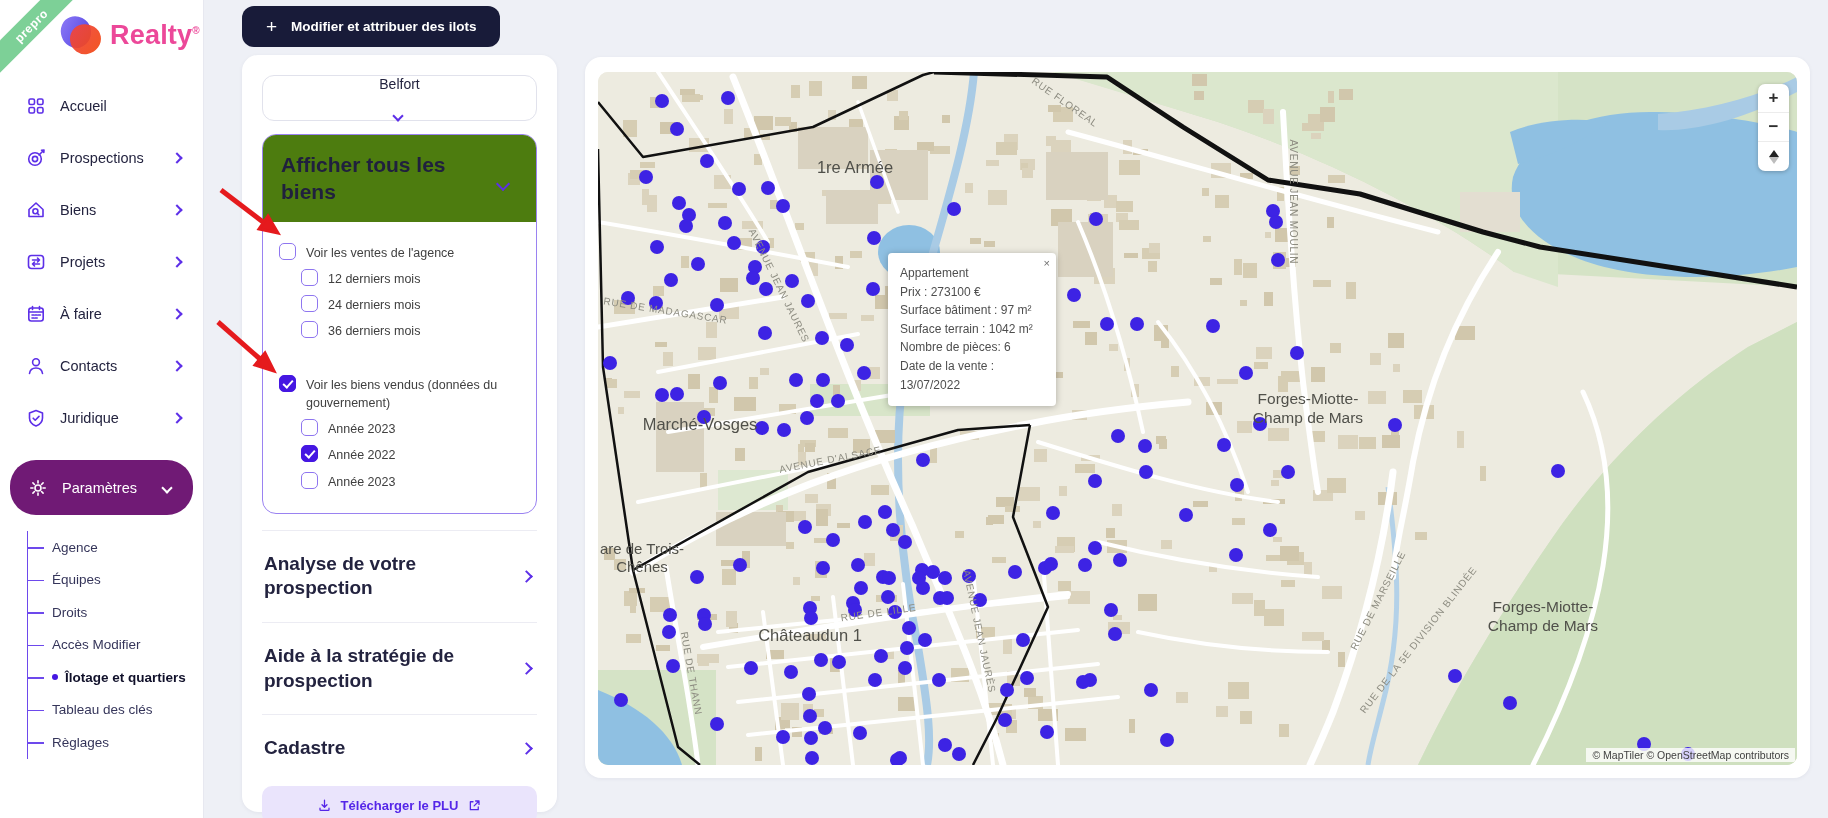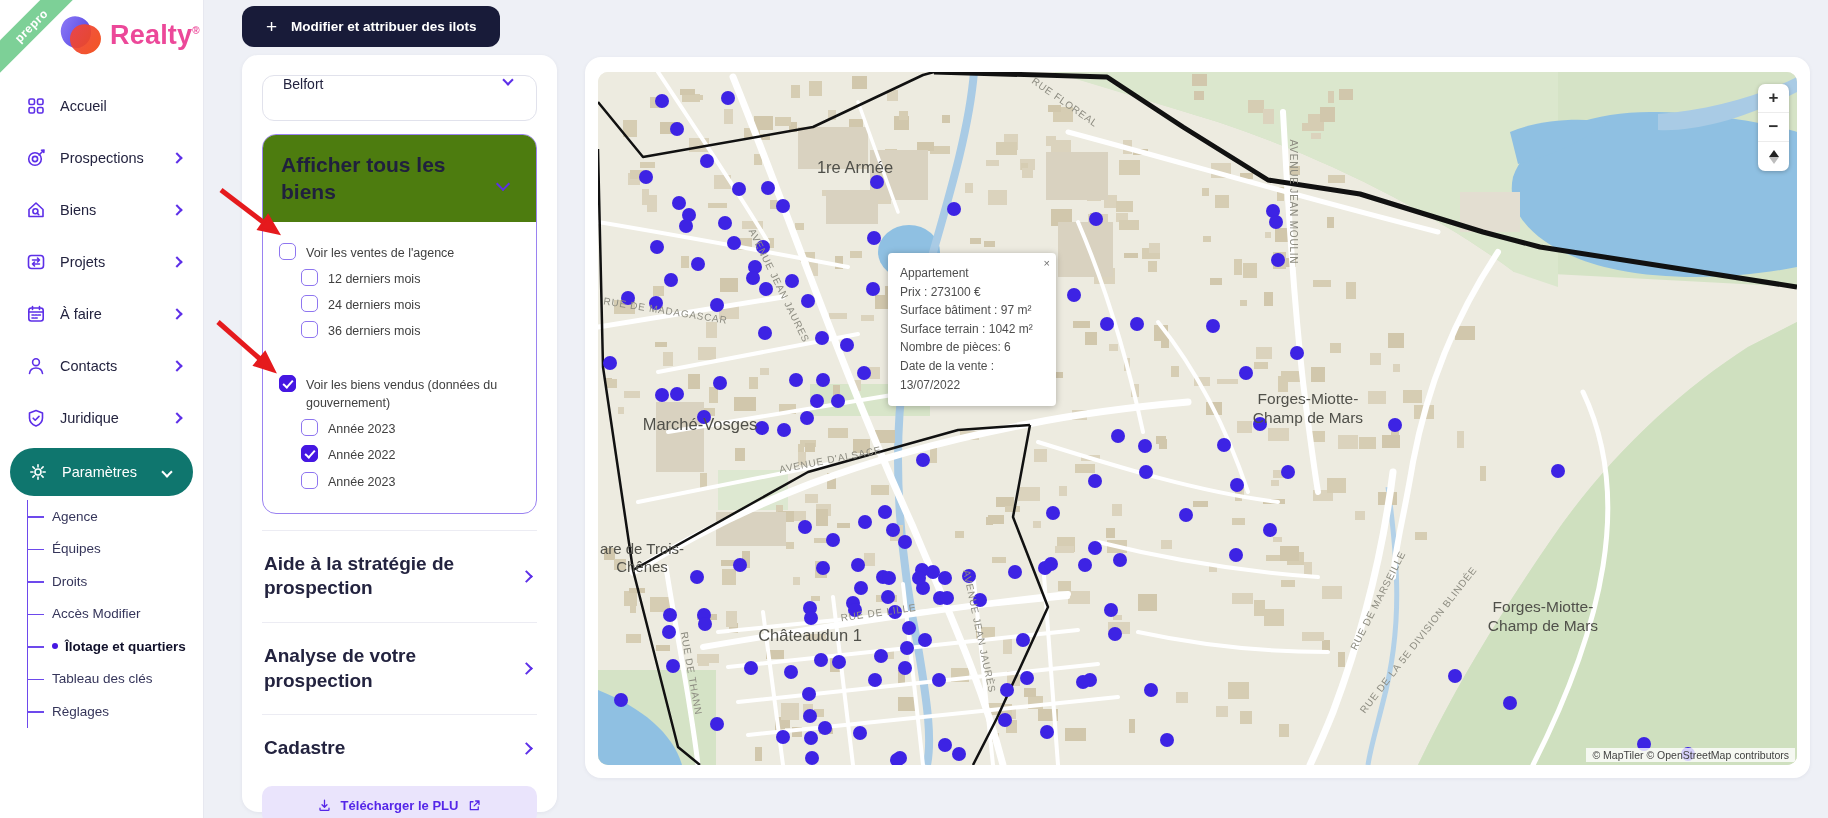--- a/index.html
+++ b/index.html
@@ -18,38 +18,38 @@
   .brand-name sup { font-size:10px; font-weight:700; }
 
   nav.menu { margin-top:14px; }
   .mi { display:flex; align-items:center; height:52px; padding:0 18px 0 26px; cursor:pointer; color:#23233f; }
   .mi .icon { width:20px; height:20px; color:#5d2fe8; margin-right:14px; flex:none; }
   .mi .icon svg { width:20px; height:20px; display:block; }
   .mi .icon svg * { fill:none; stroke:currentColor; stroke-width:1.6; stroke-linecap:round; stroke-linejoin:round; }
   .mi .lbl { font-size:14.5px; font-weight:500; flex:1; }
   .chev { width:8px; height:8px; border-right:2px solid #5d2fe8; border-bottom:2px solid #5d2fe8; transform:rotate(-45deg); margin-right:4px; }
   .chev.down { transform:rotate(45deg); }
-  .mi.active { background:#0f766e; color:#fff; border-radius:26px; margin:4px 10px; height:48px; padding-left:18px; }
+  .mi.active { background:#701a75; color:#fff; border-radius:26px; margin:16px 10px; height:55px; padding-left:18px; }
   .mi.active .icon { color:#fff; }
   .mi.active .chev { border-color:#fff; }
 
   .tree { margin-left:27px; border-left:1.5px solid #6d49ec; }
   .sub { position:relative; height:32.5px; display:flex; align-items:center; padding-left:24px; font-size:13.5px; color:#35355a; cursor:pointer; }
   .sub::before { content:''; position:absolute; left:0; top:50%; width:16px; height:1.5px; background:#6d49ec; }
   .sub .dot { width:6px; height:6px; border-radius:50%; background:#4517e2; margin-right:7px; display:none; }
   .sub.active { color:#10102a; font-weight:600; }
   .sub.active .dot { display:block; }
 
   
   .modify-btn { position:absolute; left:242px; top:6px; height:41px; padding:0 24px; background:#181b39; color:#fff; border:none; border-radius:12px; font-family:inherit; font-size:13.5px; font-weight:700; display:flex; align-items:center; gap:14px; cursor:pointer; z-index:6; }
   .modify-btn .plus { font-size:19px; font-weight:300; line-height:1; }
 
   
   .filter-card { position:absolute; left:242px; top:55px; width:315px; height:757px; background:#fff; border-radius:16px; box-shadow:0 1px 4px rgba(30,30,70,.06); padding:20px; z-index:6; }
-  .city-select { height:46px; border:1px solid #e1e2ec; border-radius:12px; display:flex; align-items:flex-start; justify-content:space-between; padding:0 20px; cursor:pointer; }
+  .city-select { height:46px; border:1px solid #e1e2ec; border-radius:12px; display:flex; align-items:center; justify-content:space-between; padding:0 20px; cursor:pointer;flex-direction:column; }
   .city-select .val { font-size:14px; font-weight:500; }
   .accordion { margin-top:13px; border:1px solid #9a82f1; border-radius:14px; }
   .acc-head { background:#4d7c0f; border-radius:13px 13px 0 0; padding:16px 18px; position:relative; cursor:pointer; }
   .acc-title { font-size:21px; font-weight:600; color:#20203e; line-height:1.3; width:200px; }
   .acc-head .chev { position:absolute; right:24px; top:44px; width:10px; height:10px; border-width:2.5px; }
   .acc-body { padding:12px 16px 22px; }
   .frow { display:flex; align-items:flex-start; gap:10px; margin-top:9px; cursor:pointer; }
   .frow.child { margin-left:22px; margin-top:7px; }
   .frow .txt { font-size:12.5px; color:#404040; line-height:1.45; padding-top:1px; max-width:215px; }
   .cb { position:relative; width:17px; height:17px; border:1.5px solid #8f76f0; border-radius:5px; background:#fff; flex:none; }
@@ -252,25 +252,25 @@
           </div>
           <div class="frow child">
             <span class="cb"></span>
             <span class="txt">Année 2023</span>
           </div>
         </div>
     </div>
 
     <div class="sections" id="panel-sections">
         <div class="sect">
+          <span class="s-lbl">Analyse de votre prospection</span>
+          <span class="chev"></span>
+        </div>
+        <div class="sect">
           <span class="s-lbl">Aide à la stratégie de prospection</span>
-          <span class="chev"></span>
-        </div>
-        <div class="sect">
-          <span class="s-lbl">Analyse de votre prospection</span>
           <span class="chev"></span>
         </div>
         <div class="sect">
           <span class="s-lbl">Cadastre</span>
           <span class="chev"></span>
         </div>
       </div>
 
     <button class="plu-btn">
       <svg viewBox="0 0 20 20">

